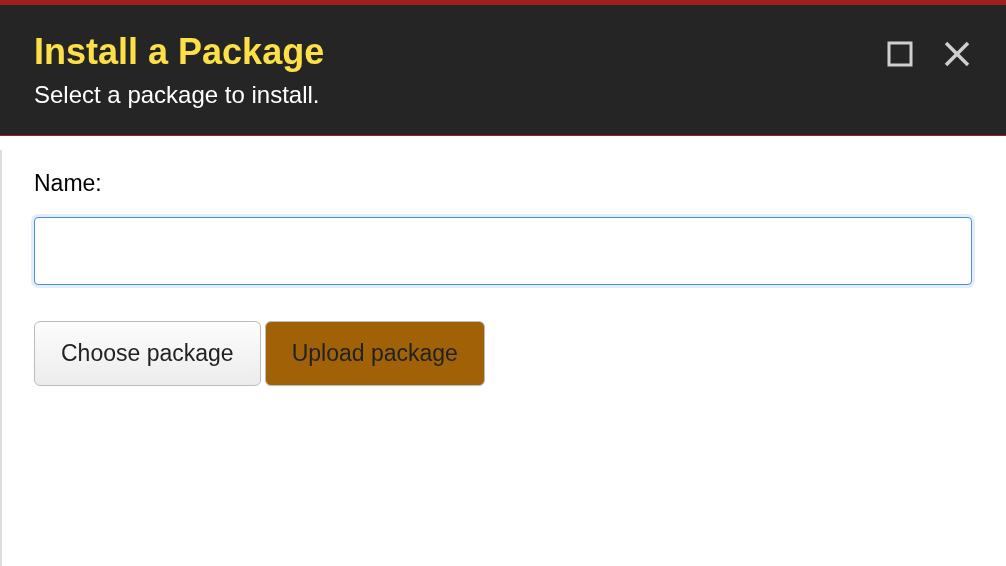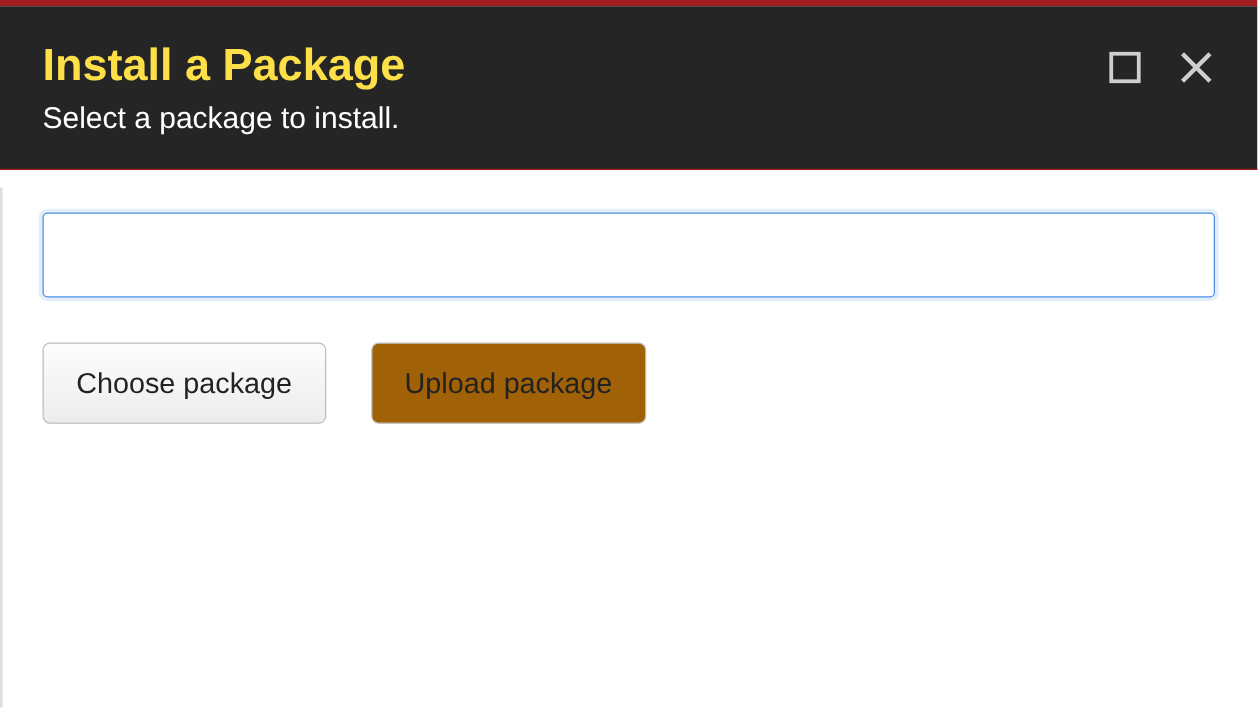--- a/index.html
+++ b/index.html
@@ -74,21 +74,21 @@
       height: 68px;
       border: 1px solid #4a90e2;
       border-radius: 4px;
       outline: none;
       font-size: 22px;
       padding: 0 16px;
       box-shadow: 0 0 0 3px rgba(74, 144, 226, 0.15);
     }
     .button-row {
       display: flex;
-      gap: 36px;
+      gap: 4px;
       margin-top: 36px;
     }
     .action-btn {
       font-size: 23px;
       padding: 18px 26px;
       background: linear-gradient(#fdfdfd, #ececec);
       border: 1px solid #bcbcbc;
       border-radius: 6px;
       cursor: pointer;
       color: #222;
@@ -126,18 +126,19 @@
         <line x1="4" y1="4" x2="26" y2="26" stroke-width="3.5"></line>
         <line x1="26" y1="4" x2="4" y2="26" stroke-width="3.5"></line>
       </svg>
     </div>
   </div>
 </div>
 
 <div class="left-edge"></div>
 
 <div class="dialog-body">
+  <label class="field-label">Name:</label>
   <input type="text" class="name-input" value="" style="">
   <div class="button-row">
     <button class="action-btn">Choose package</button>
     <button class="action-btn secondary">Upload package</button>
   </div>
 </div>
 
 </body></html>

